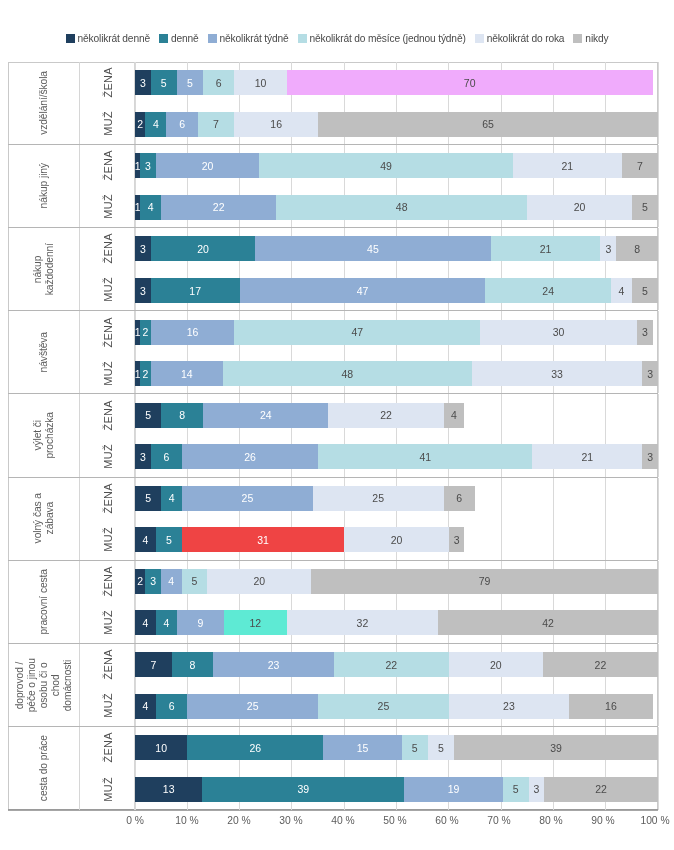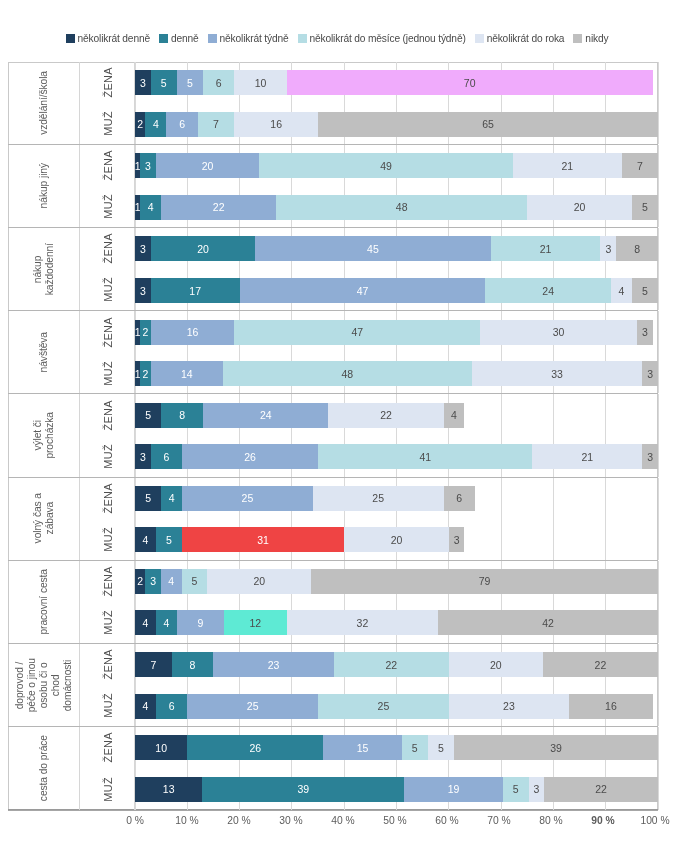--- a/index.html
+++ b/index.html
@@ -547,17 +547,17 @@
   <div class="xaxis" id="xaxis">
       <div class="xtick" style="left: 0%;">0 %</div>
       <div class="xtick" style="left: 10%;">10 %</div>
       <div class="xtick" style="left: 20%;">20 %</div>
       <div class="xtick" style="left: 30%;">30 %</div>
       <div class="xtick" style="left: 40%;">40 %</div>
       <div class="xtick" style="left: 50%;">50 %</div>
       <div class="xtick" style="left: 60%;">60 %</div>
       <div class="xtick" style="left: 70%;">70 %</div>
       <div class="xtick" style="left: 80%;">80 %</div>
-      <div class="xtick" style="left: 90%; font-weight: bold;">90 %</div>
+      <div class="xtick" style="left: 90%;">90 %</div>
       <div class="xtick" style="left: 100%;">100 %</div>
     </div>
 
 </div>
 
 </body></html>

